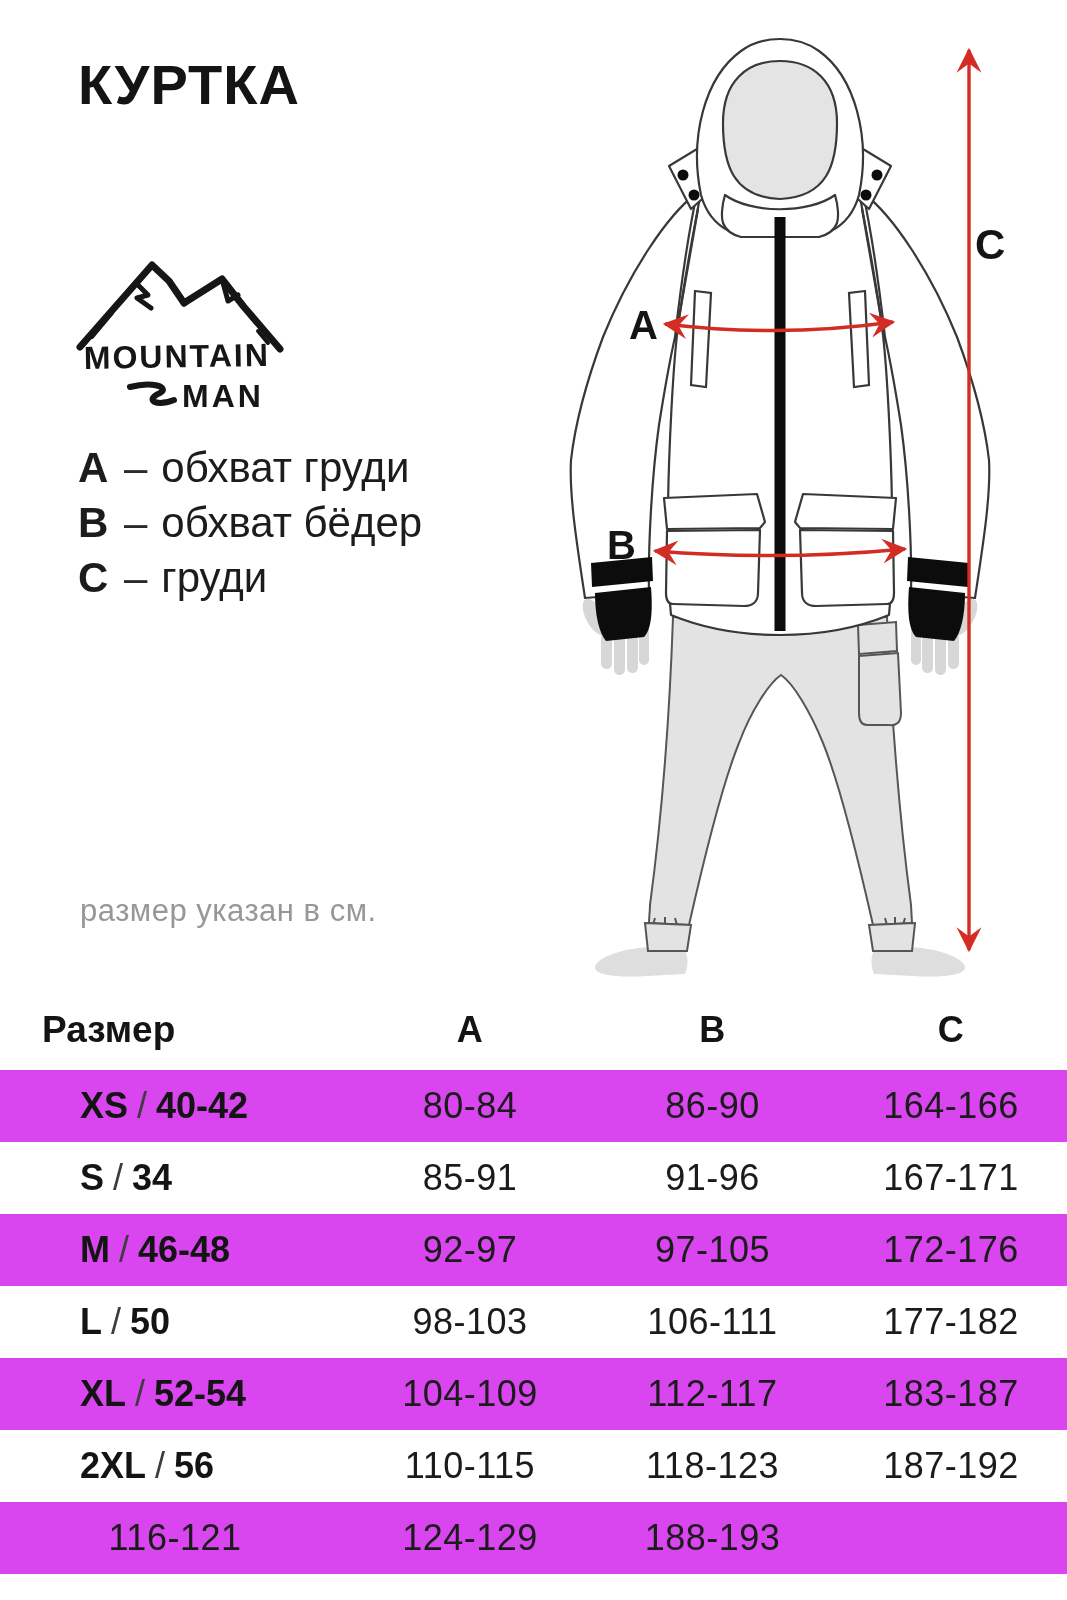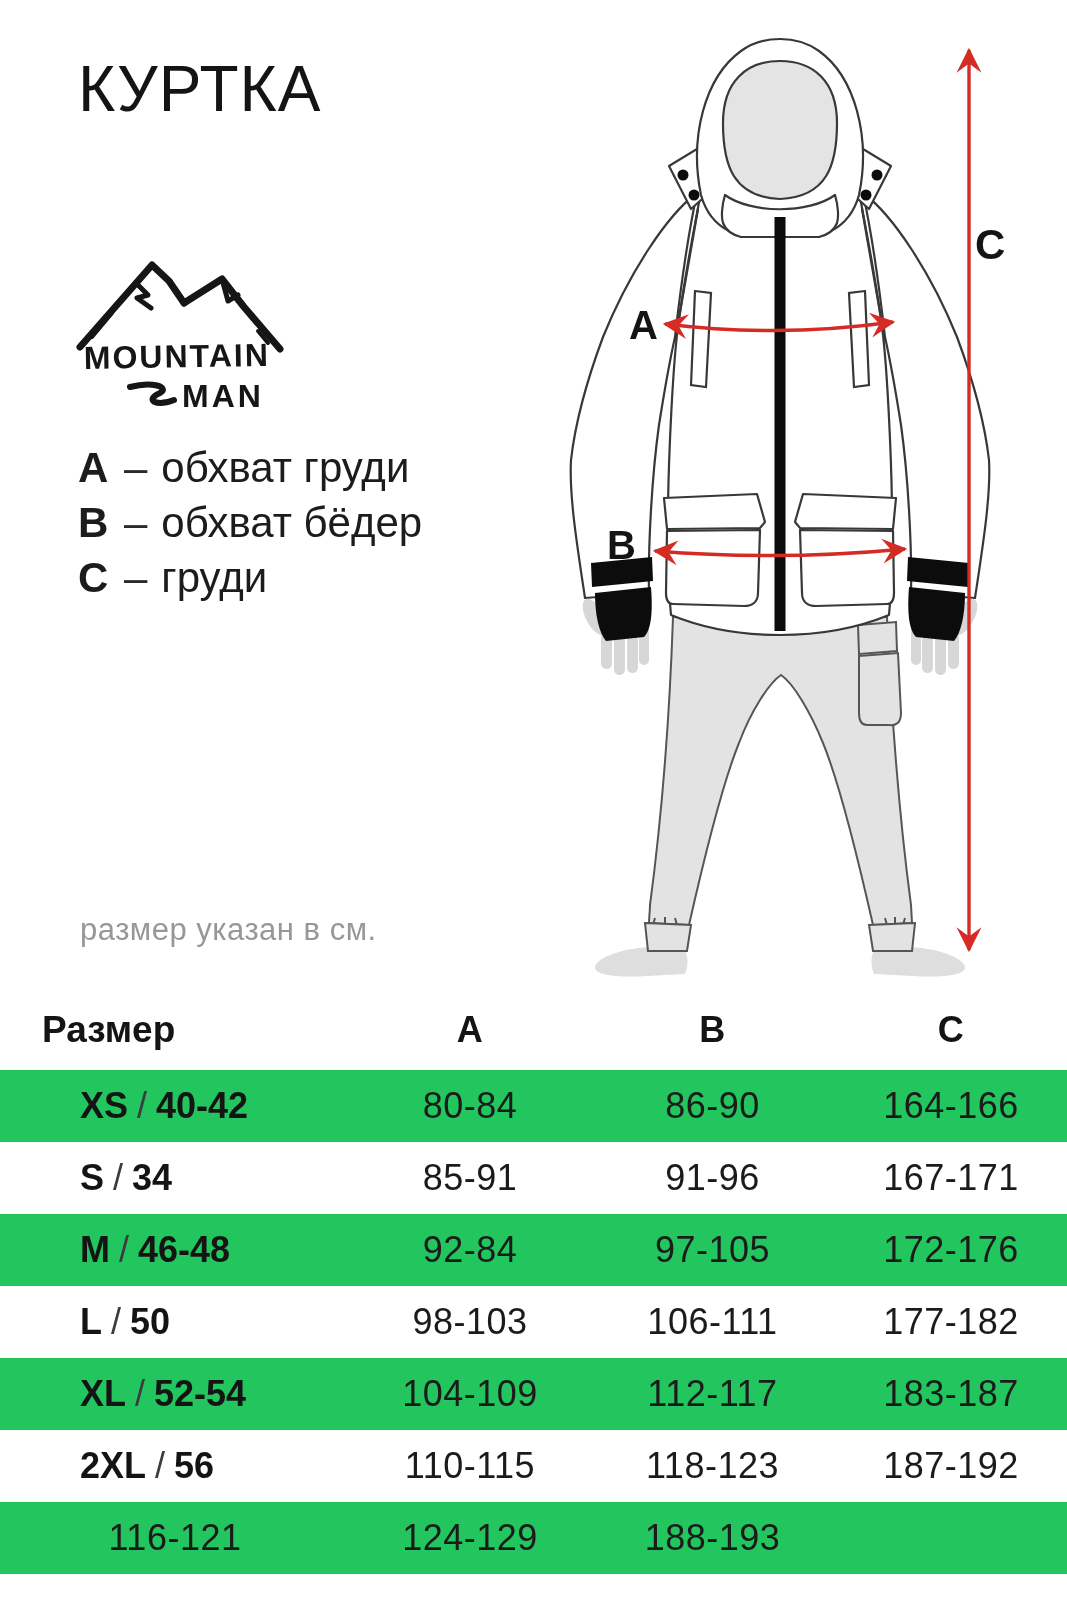--- a/index.html
+++ b/index.html
@@ -1,40 +1,40 @@
 <!DOCTYPE html>
 <html><head>
 <meta charset="utf-8">
 <style>
   * { margin:0; padding:0; box-sizing:border-box; }
   html,body { width:1067px; height:1600px; background:#fff; overflow:hidden;
               font-family:"Liberation Sans", sans-serif; color:#161616; }
   .page { position:relative; width:1067px; height:1600px; background:#fff; }
 
-  .title { position:absolute; left:78px; top:52px; font-size:64px; font-weight:400;
+  .title { position:absolute; left:78px; top:52px; font-size:56px; font-weight:700;
            letter-spacing:1px; color:#141414; }
 
   .logo { position:absolute; left:72px; top:245px; }
 
   .legend { position:absolute; left:78px; top:444px; }
   .legend-row { display:flex; align-items:baseline; height:55px; font-size:42px; color:#1c1c1c; }
   .legend-letter { font-weight:700; width:46px; }
   .legend-dash { font-weight:400; margin-right:14px; color:#2a2a2a; }
   .legend-text { font-weight:400; }
 
   .note { position:absolute; left:80px; top:893px; font-size:31px; font-weight:300;
-          color:#979797; letter-spacing:0.5px;margin-top:19px; }
+          color:#979797; letter-spacing:0.5px; }
 
   .figure { position:absolute; left:555px; top:25px; width:465px; height:955px; }
 
   .size-table { position:absolute; left:0; top:990px; width:1067px; }
   .trow { display:grid; grid-template-columns:350px 240px 245px 232px; align-items:center;
           height:72px; }
   .trow.head { height:80px; }
-  .trow.alt { background:#22c55e; }
+  .trow.alt { background:#d946ef; }
   .cell.size { padding-left:80px; font-size:36px; font-weight:700; color:#141414;
                white-space:nowrap; }
   .cell.size .slash { font-weight:300; color:#3c3c3c; padding:0 9px; }
   .cell.val { text-align:center; font-size:36px; font-weight:300; color:#1b1b1b;
               letter-spacing:0.5px; }
   .trow.head .cell.size { font-size:37px;padding-left:42px; }
   .trow.head .cell.val { font-weight:700; color:#141414; }
 </style>
 </head>
 <body>
@@ -196,21 +196,21 @@
       <div class="cell val">164-166</div>
     </div>
     <div class="trow">
       <div class="cell size"><span>S</span><span class="slash">/</span><span>34</span></div>
       <div class="cell val">85-91</div>
       <div class="cell val">91-96</div>
       <div class="cell val">167-171</div>
     </div>
     <div class="trow alt">
       <div class="cell size"><span>M</span><span class="slash">/</span><span>46-48</span></div>
-      <div class="cell val">92-84</div>
+      <div class="cell val">92-97</div>
       <div class="cell val">97-105</div>
       <div class="cell val">172-176</div>
     </div>
     <div class="trow">
       <div class="cell size"><span>L</span><span class="slash">/</span><span>50</span></div>
       <div class="cell val">98-103</div>
       <div class="cell val">106-111</div>
       <div class="cell val">177-182</div>
     </div>
     <div class="trow alt">

